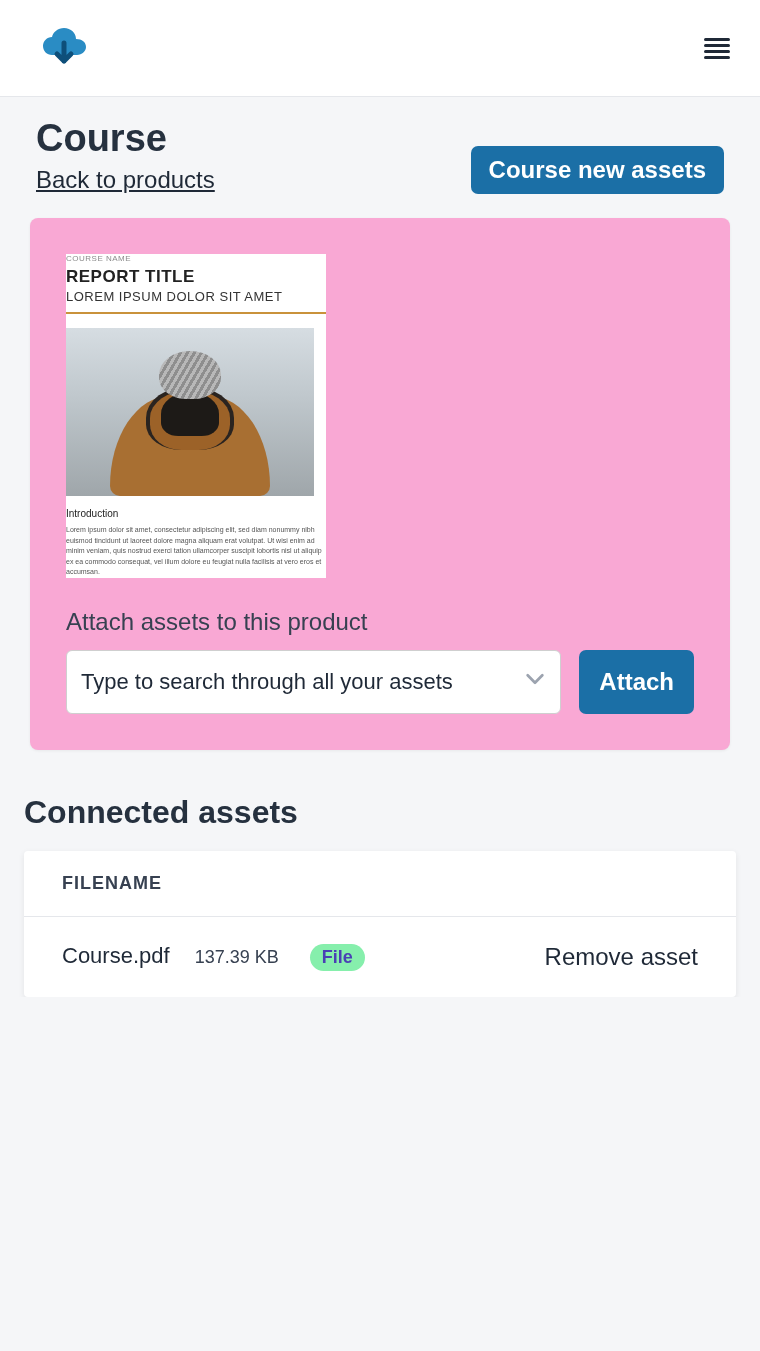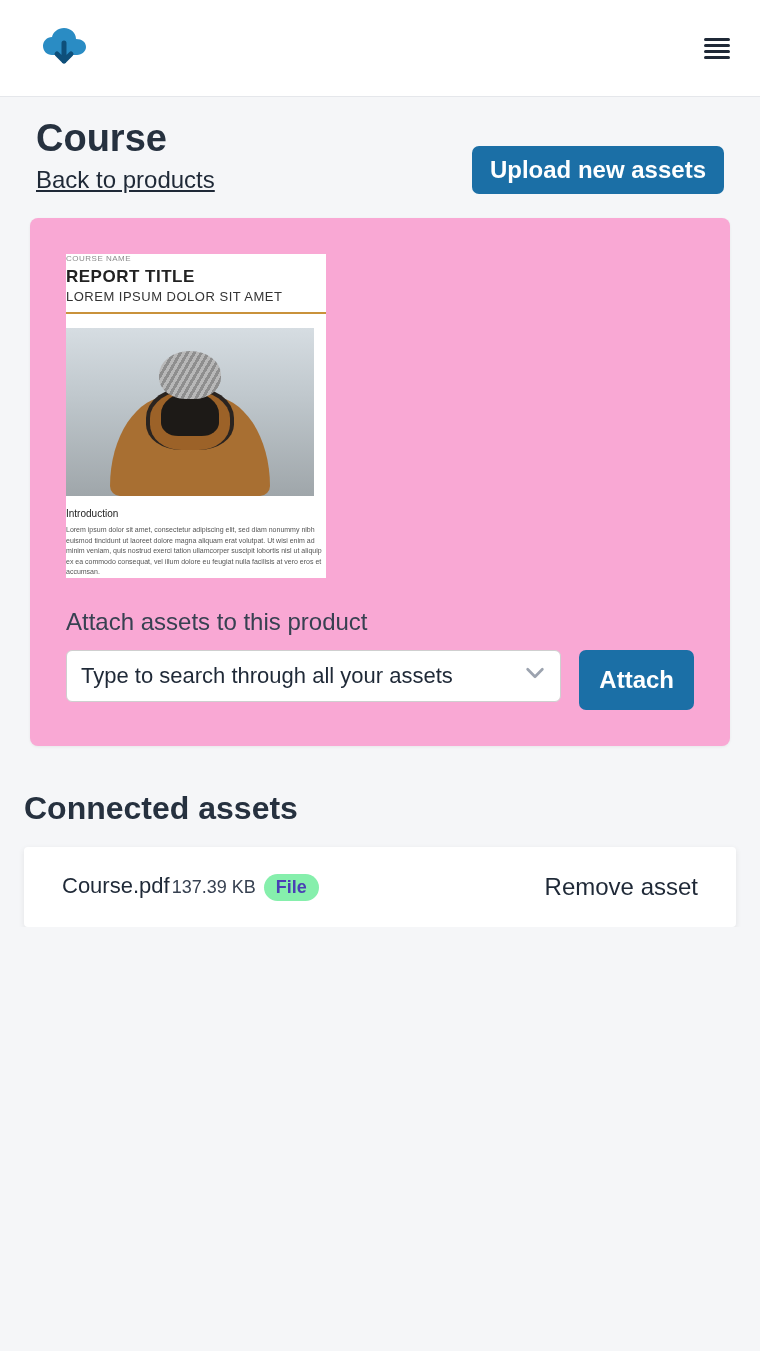--- a/index.html
+++ b/index.html
@@ -168,21 +168,21 @@
   gap: 18px;
   align-items: stretch;
 }
 .search-box {
   flex: 1;
   display: flex;
   align-items: center;
   border: 1px solid #cfcfcf;
   border-radius: 6px;
   padding: 0 14px;
-  height: 52px;
+  height: 64px;
   background: #fff;
 }
 .search-input {
   flex: 1;
   border: none;
   outline: none;
   font-size: 22px;
   color: #1f2937;
 }
 .search-input::placeholder { color: #1f2937; }
@@ -224,21 +224,21 @@
 }
 .table-row {
   padding: 26px 38px;
   display: flex;
   justify-content: space-between;
   align-items: center;
 }
 .file-info {
   display: flex;
   align-items: baseline;
-  gap: 2px;
+  gap: 25px;
 }
 .filename {
   font-size: 22px;
   color: #1f2937;
 }
 .filesize {
   font-size: 18px;
   color: #374151;
 }
 .badge {
@@ -272,21 +272,21 @@
       <span></span>
       <span></span>
   </div>
 </div>
 
 <div class="page-header">
   <div>
     <h1 class="page-title">Course</h1>
     <a class="back-link">Back to products</a>
   </div>
-  <button class="btn-primary">Upload new assets</button>
+  <button class="btn-primary">Course new assets</button>
 </div>
 
 <div class="card">
   <div class="preview">
     <div class="preview-meta">COURSE NAME</div>
     <div class="preview-title">REPORT TITLE</div>
     <div class="preview-sub">LOREM IPSUM DOLOR SIT AMET</div>
     <div class="preview-rule"></div>
     <div class="preview-image">
       <div class="person">
@@ -310,20 +310,23 @@
           </svg>
       </span>
     </div>
     <button class="btn-attach">Attach</button>
   </div>
 </div>
 
 <h2 class="section-title">Connected assets</h2>
 
 <div class="table">
+  <div class="table-head">
+    <span class="th">FILENAME</span>
+  </div>
   <div class="table-row">
     <div class="file-info">
       <span class="filename">Course.pdf</span>
       <span class="filesize">137.39 KB</span>
       <span class="badge">File</span>
     </div>
     <a class="remove-link">Remove asset</a>
   </div>
 </div>
 

